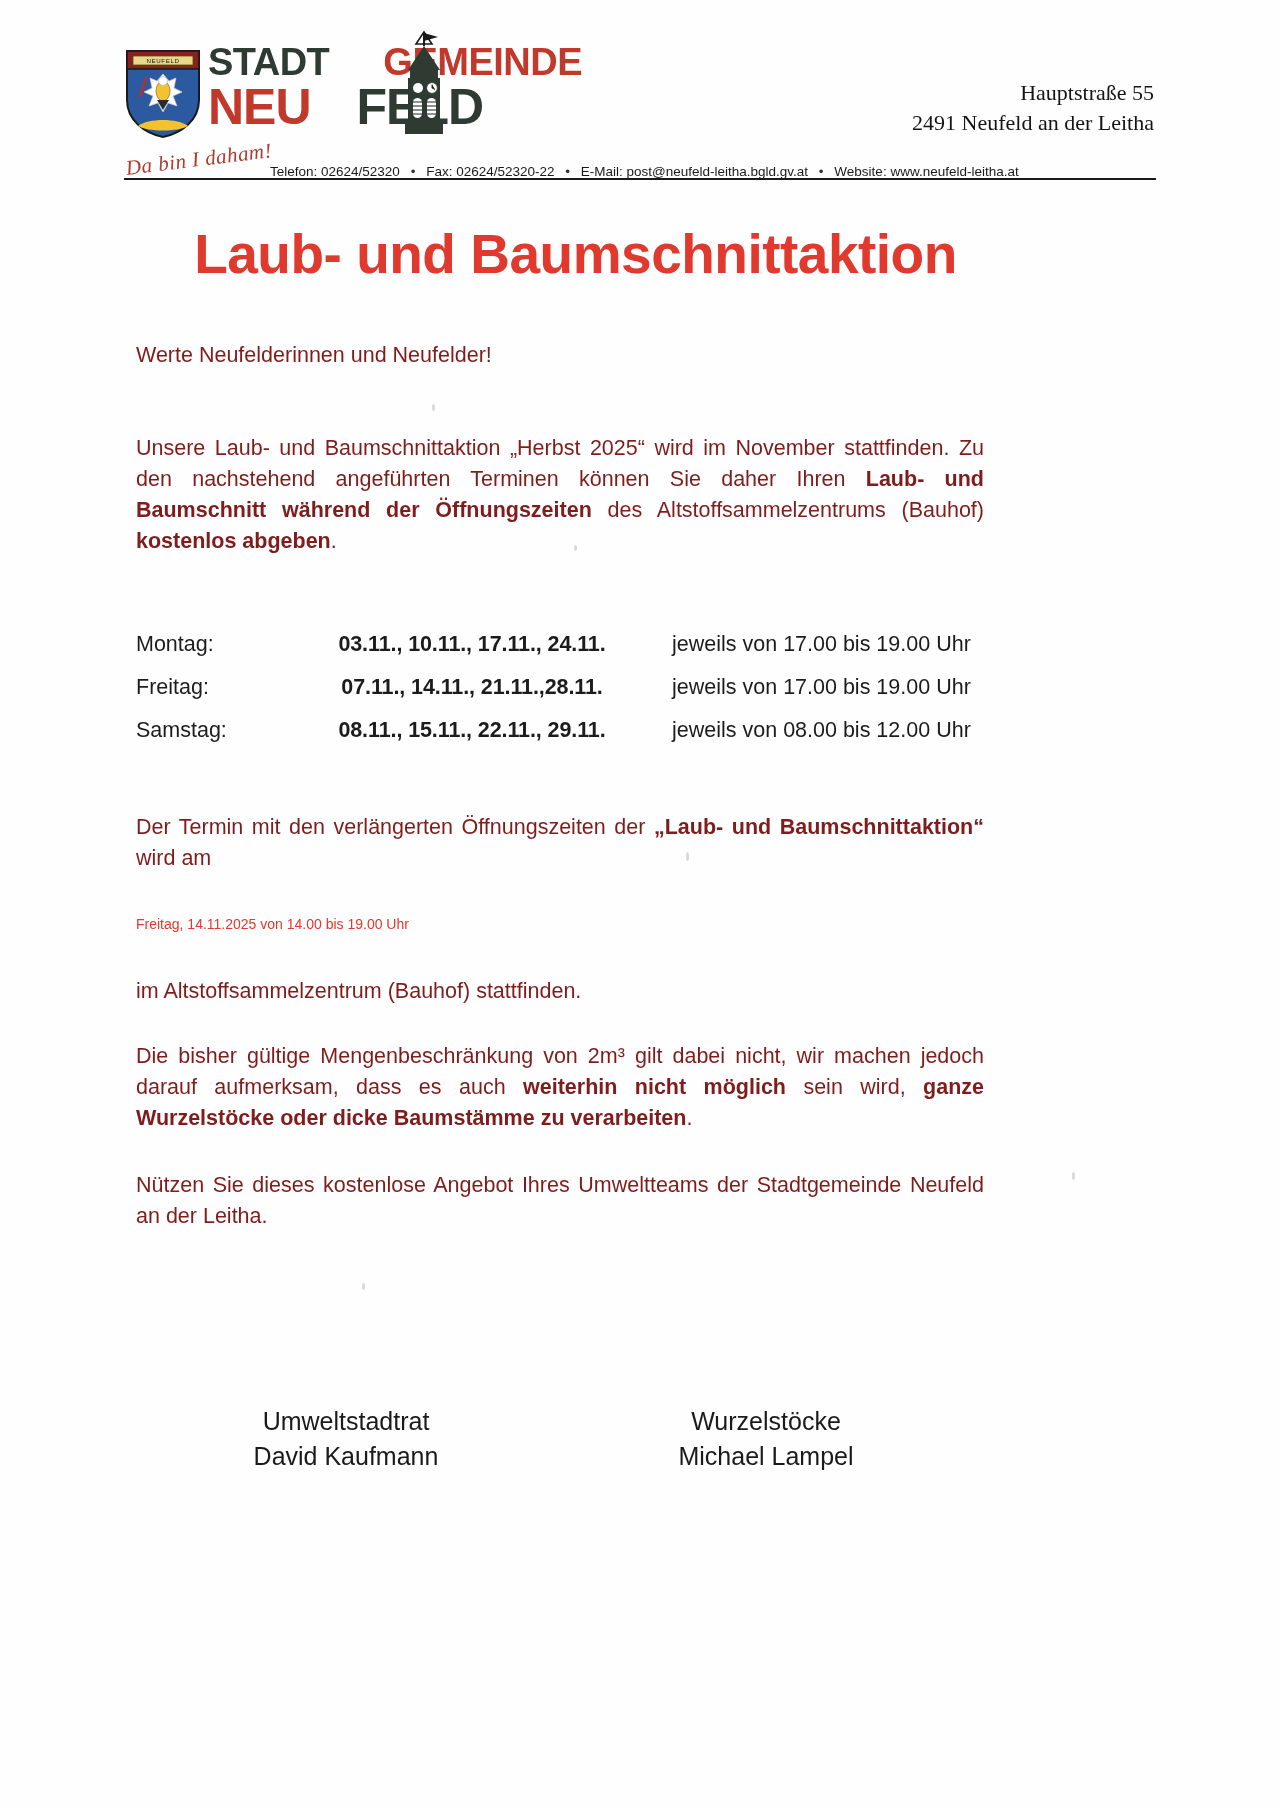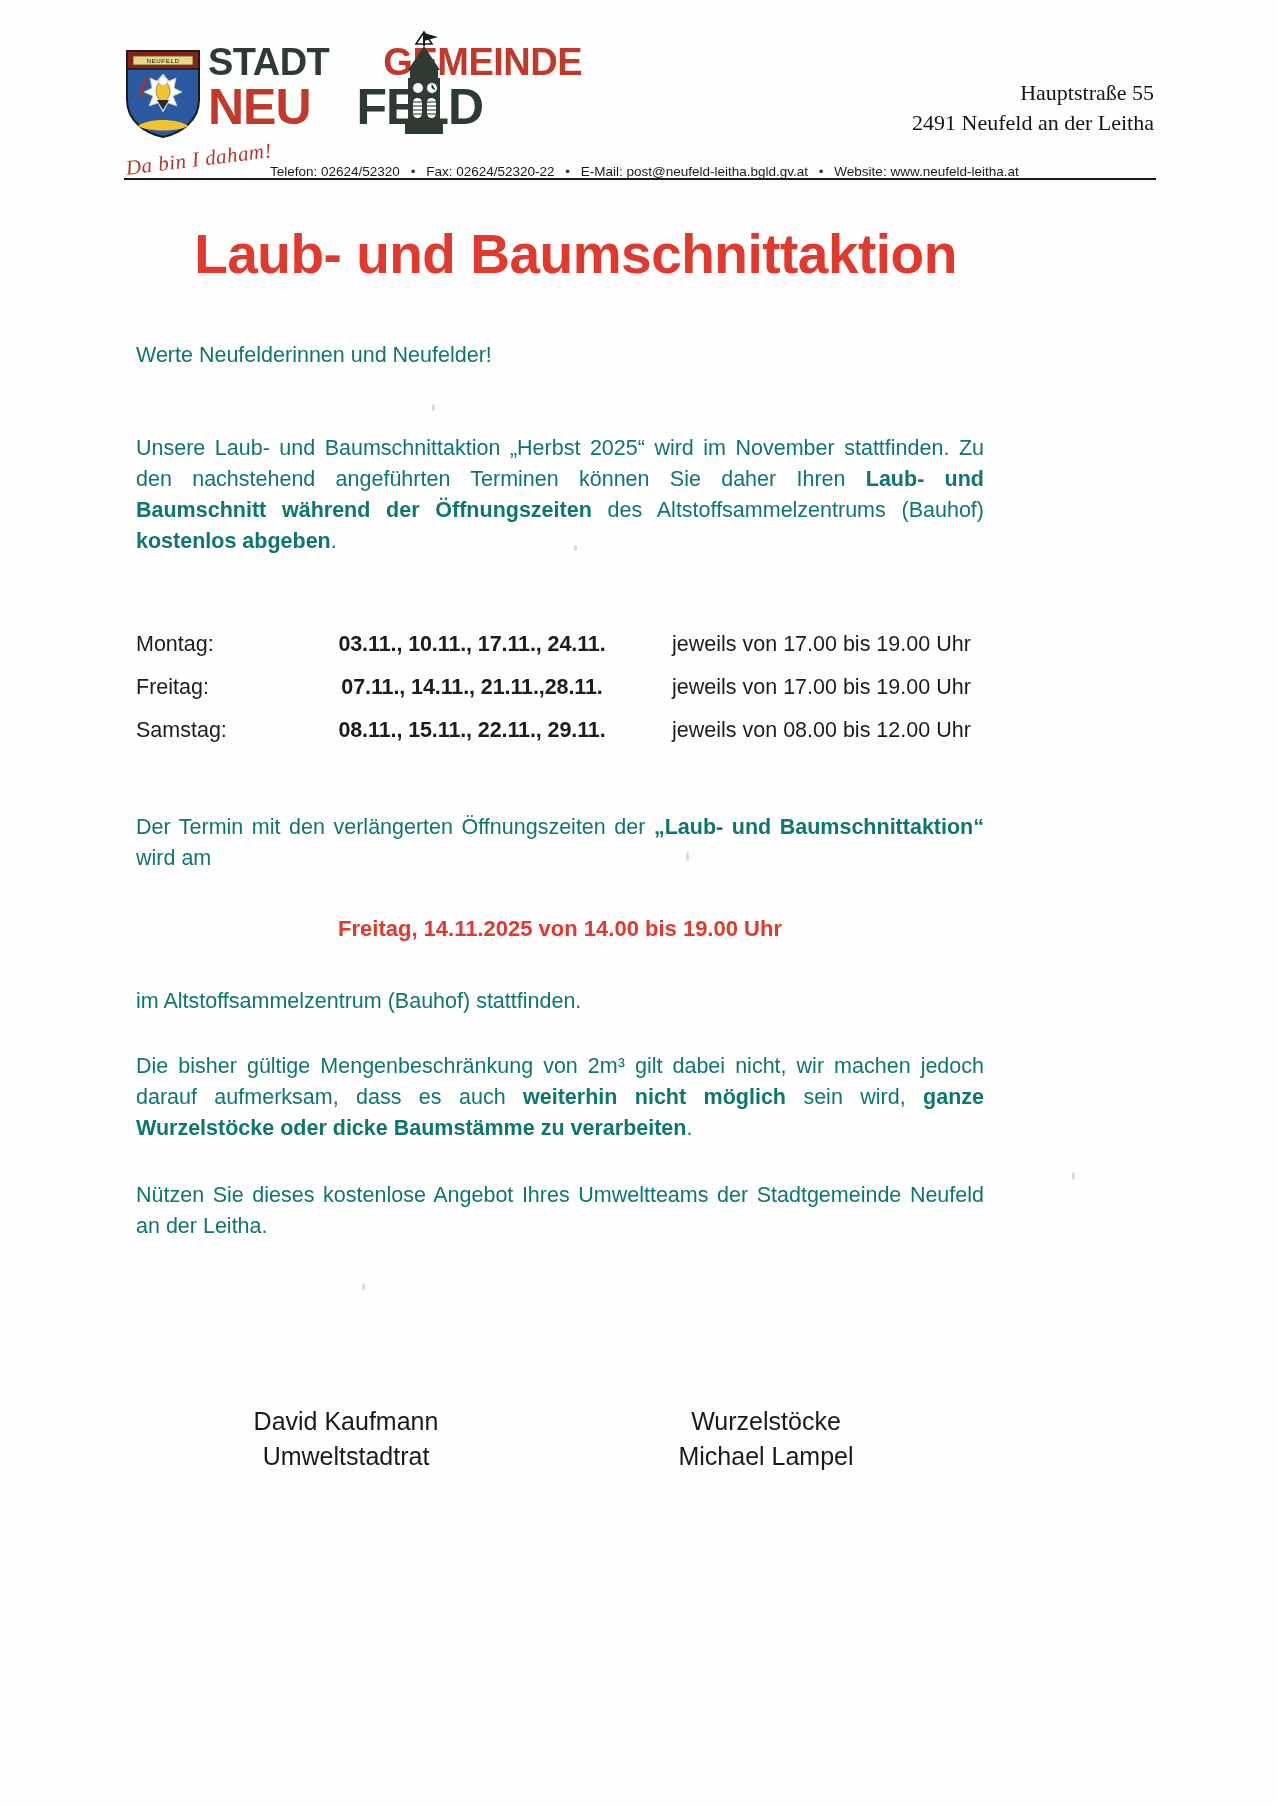--- a/index.html
+++ b/index.html
@@ -139,21 +139,21 @@
   .body-area {
     position: absolute;
     left: 136px;
     top: 340px;
     width: 848px;
   }
   .p {
     font-family: "Liberation Sans", sans-serif;
     font-size: 21.5px;
     line-height: 31px;
-    color: #0f766e;
+    color: #7f1d1d;
   }
   .p.justify { text-align: justify; }
   .p b { font-weight: bold; }
 
   .greeting { margin: 0 0 0 0; }
 
   .intro { margin-top: 62px; }
 
   
   .schedule {
@@ -170,24 +170,24 @@
     padding: 0;
   }
   .sc-day   { width: 136px; font-weight: normal; }
   .sc-dates { width: 400px; font-weight: bold; letter-spacing: -0.1px; text-align: center; }
   .sc-time  { font-weight: normal; }
 
   .extra-intro { margin-top: 60px; }
 
   .highlight {
     margin-top: 42px;
-    text-align: center;
-    font-family: "Liberation Sans", sans-serif;
-    font-weight: bold;
-    font-size: 22px;
+    text-align: left;
+    font-family: "Liberation Sans", sans-serif;
+    font-weight: normal;
+    font-size: 14px;
     color: #e0392e;
   }
 
   .loc { margin-top: 44px; }
   .rule-para { margin-top: 34px; }
   .closing { margin-top: 36px; }
 
   
   .signatures {
     position: absolute;
@@ -329,22 +329,22 @@
 
     <div class="p justify rule-para">
       <span>Die bisher gültige Mengenbeschränkung von 2m³ gilt dabei nicht, wir machen jedoch darauf aufmerksam, dass es auch </span><b>weiterhin nicht möglich</b><span> sein wird, </span><b>ganze Wurzelstöcke oder dicke Baumstämme zu verarbeiten</b><span>.</span>
     </div>
 
     <div class="p justify closing">Nützen Sie dieses kostenlose Angebot Ihres Umweltteams der Stadtgemeinde Neufeld an der Leitha.</div>
   </div>
 
   <div class="signatures">
     <div class="sig sig-left">
+      <div>Umweltstadtrat</div>
       <div>David Kaufmann</div>
-      <div>Umweltstadtrat</div>
     </div>
     <div class="sig sig-right">
       <div>Wurzelstöcke</div>
       <div>Michael Lampel</div>
     </div>
   </div>
 
   <div class="speck" style="left:432px;top:404px;width:3px;height:7px;"></div>
   <div class="speck" style="left:574px;top:545px;width:3px;height:6px;"></div>
   <div class="speck" style="left:362px;top:1283px;width:3px;height:7px;"></div>

